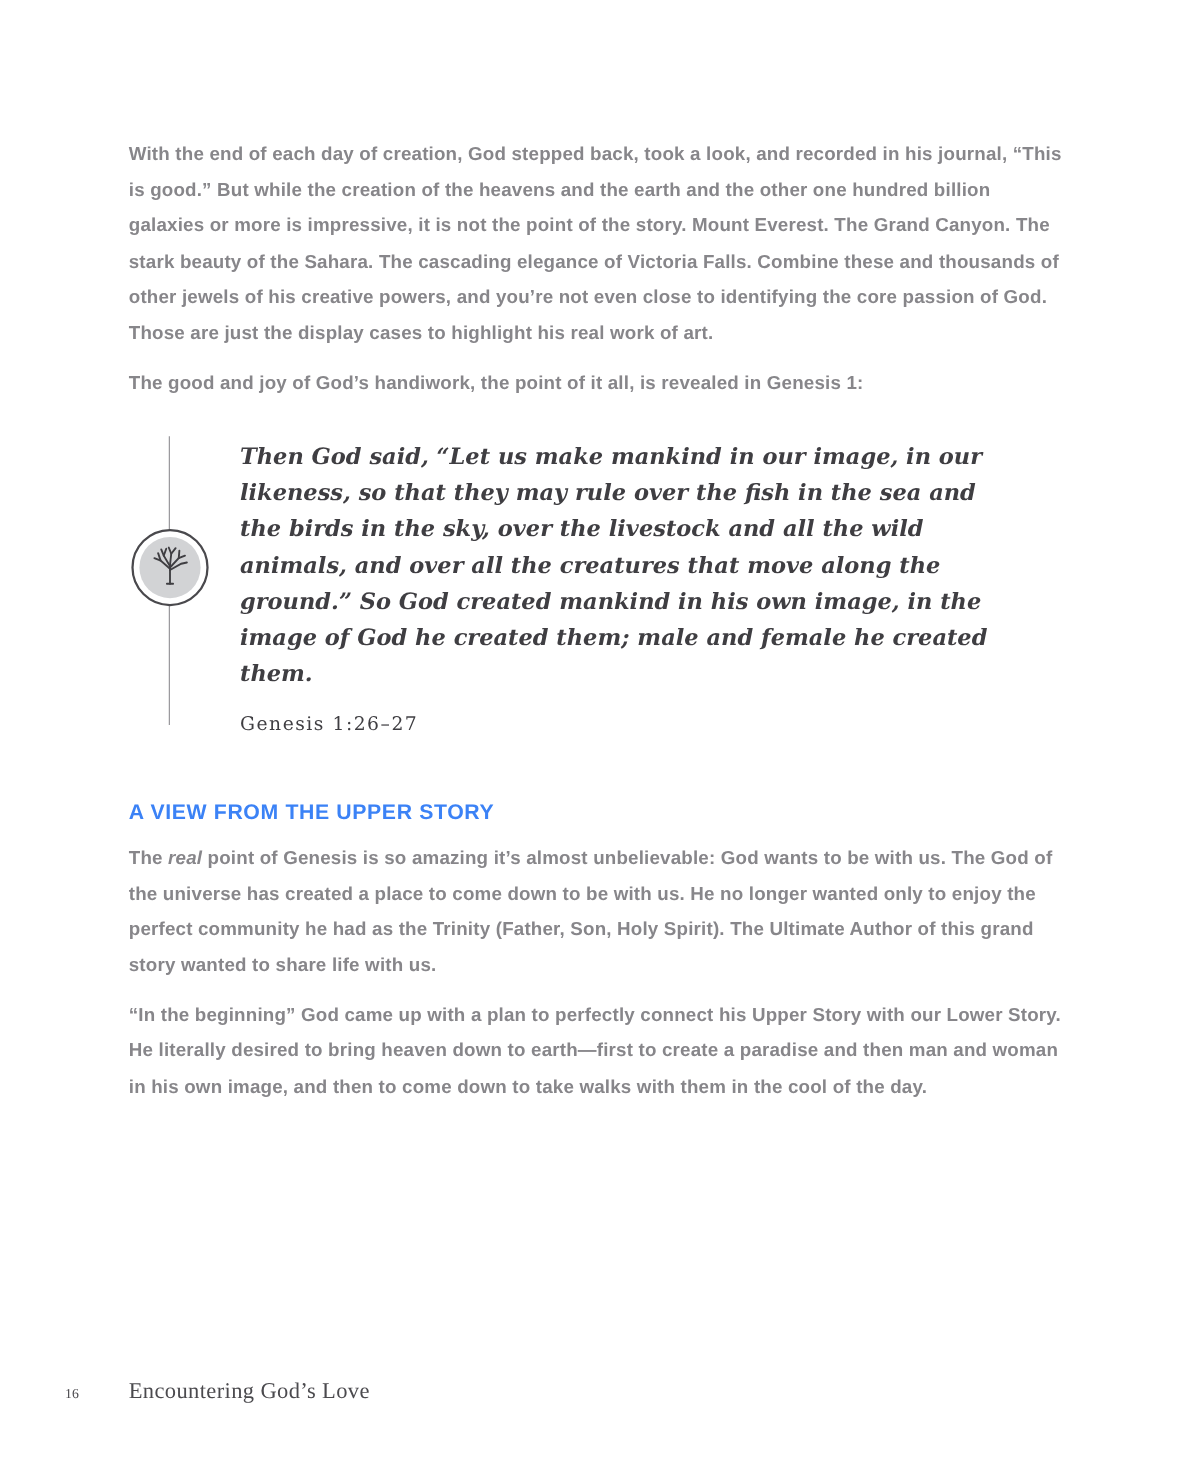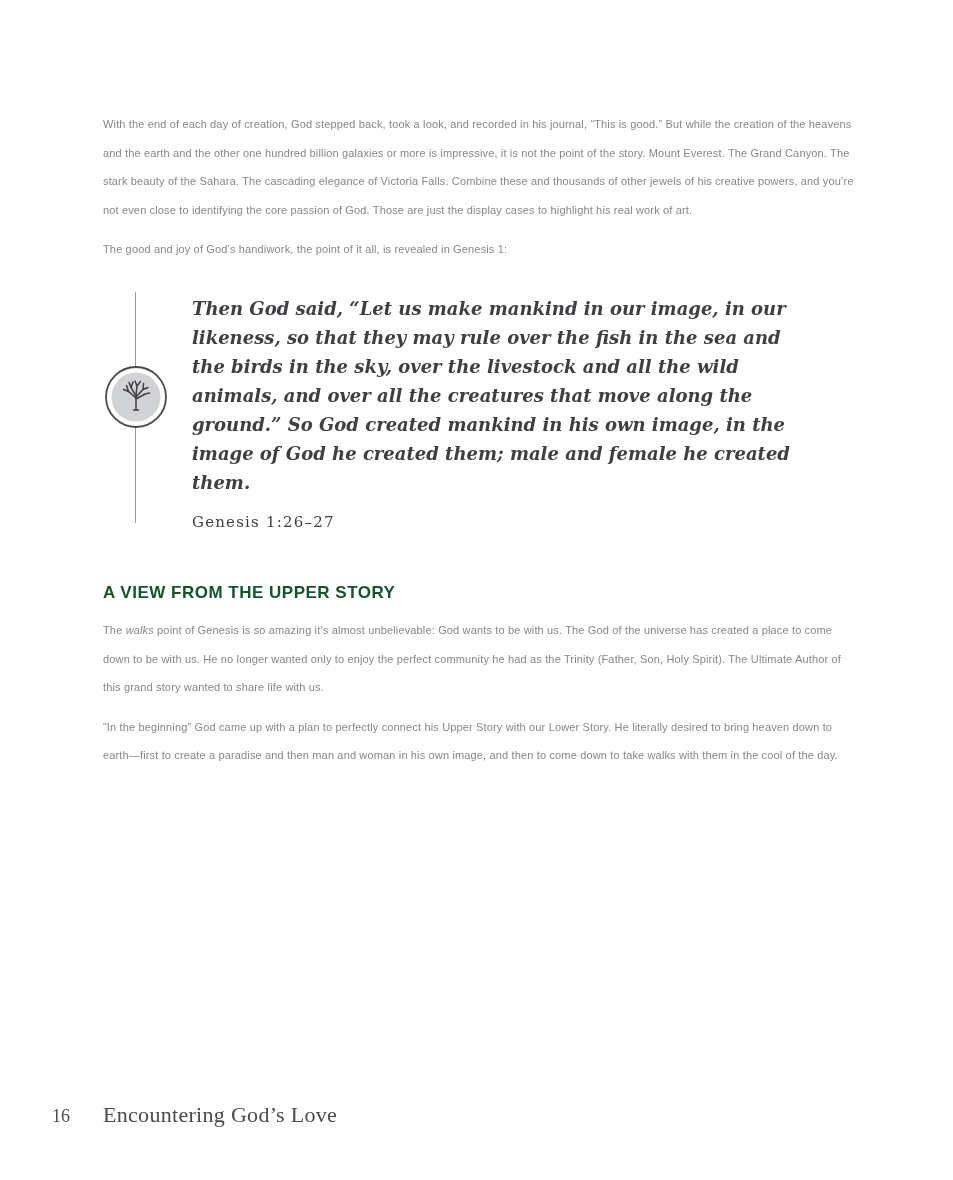--- a/index.html
+++ b/index.html
@@ -16,25 +16,25 @@
     font-family: "Liberation Sans", sans-serif;
   }
   .content {
     position: absolute;
     left: 103px;
     top: 110px;
     width: 752px;
   }
   .body-para {
     margin: 0 0 11px 0;
-    font-size: 11px;
+    font-size: 15px;
     line-height: 28.6px;
     letter-spacing: 0.15px;
     color: #87868a;
-    font-weight: 400;
+    font-weight: 700;
   }
   .body-para .ital { font-style: italic; }
 
   
   .quote-block {
     position: relative;
     margin-top: 30px;
     margin-bottom: 52px;
     min-height: 230px;
   }
@@ -73,38 +73,38 @@
     font-size: 15px;
     letter-spacing: 1.2px;
     color: #3f3e42;
   }
 
   .section-heading {
     margin: 38px 0 13px 0;
     font-size: 17px;
     font-weight: 700;
     letter-spacing: 0.5px;
-    color: #14532d;
+    color: #3b82f6;
   }
 
   .footer {
     position: absolute;
     left: 52px;
     top: 1102px;
     display: flex;
     align-items: baseline;
     font-family: "Liberation Serif", serif;
     color: #4b4a4e;
   }
   .footer .pagenum {
-    font-size: 18px;
+    font-size: 11px;
     width: 51px;
   }
   .footer .running-title {
-    font-size: 22px;
+    font-size: 18px;
     letter-spacing: 0.3px;
     font-family: Liberation Serif, serif;
   }
 </style>
 </head>
 <body>
 
 <div class="page">
   <div class="content">
 
@@ -136,21 +136,21 @@
       <div class="quote-content">
         <p class="quote-text">Then God said, “Let us make mankind in our image, in our likeness, so that they may rule over the fish in the sea and the birds in the sky, over the livestock and all the wild animals, and over all the creatures that move along the ground.” So God created mankind in his own image, in the image of God he created them; male and female he created them.</p>
         <p class="quote-attrib">Genesis 1:26–27</p>
       </div>
     </div>
 
     <h2 class="section-heading">A VIEW FROM THE UPPER STORY</h2>
 
 
     <p class="body-para">
-      <span>The </span><span class="ital">walks</span><span> point of Genesis is so amazing it’s almost unbelievable: God wants to be with us. The God of the universe has created a place to come down to be with us. He no longer wanted only to enjoy the perfect community he had as the Trinity (Father, Son, Holy Spirit). The Ultimate Author of this grand story wanted to share life with us.</span>
+      <span>The </span><span class="ital">real</span><span> point of Genesis is so amazing it’s almost unbelievable: God wants to be with us. The God of the universe has created a place to come down to be with us. He no longer wanted only to enjoy the perfect community he had as the Trinity (Father, Son, Holy Spirit). The Ultimate Author of this grand story wanted to share life with us.</span>
     </p>
 
     <p class="body-para">“In the beginning” God came up with a plan to perfectly connect his Upper Story with our Lower Story. He literally desired to bring heaven down to earth—first to create a paradise and then man and woman in his own image, and then to come down to take walks with them in the cool of the day.</p>
 
   </div>
 
   <div class="footer">
     <span class="pagenum">16</span>
     <span class="running-title">Encountering God’s Love</span>
   </div>

